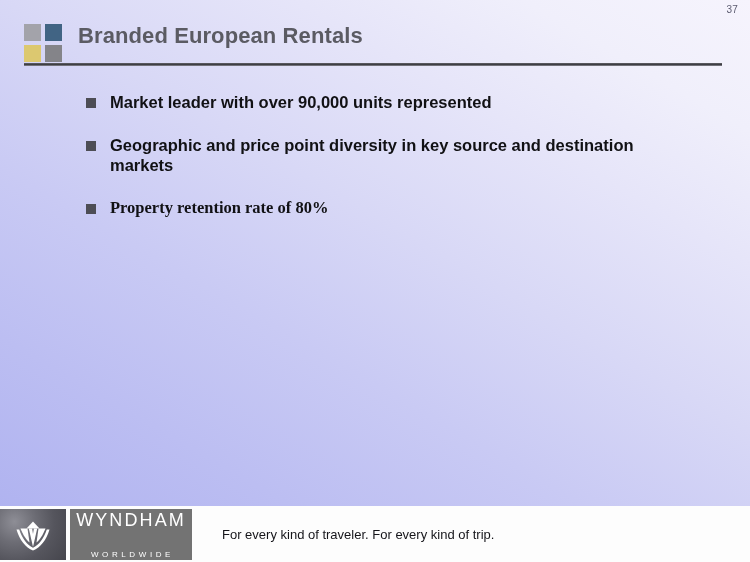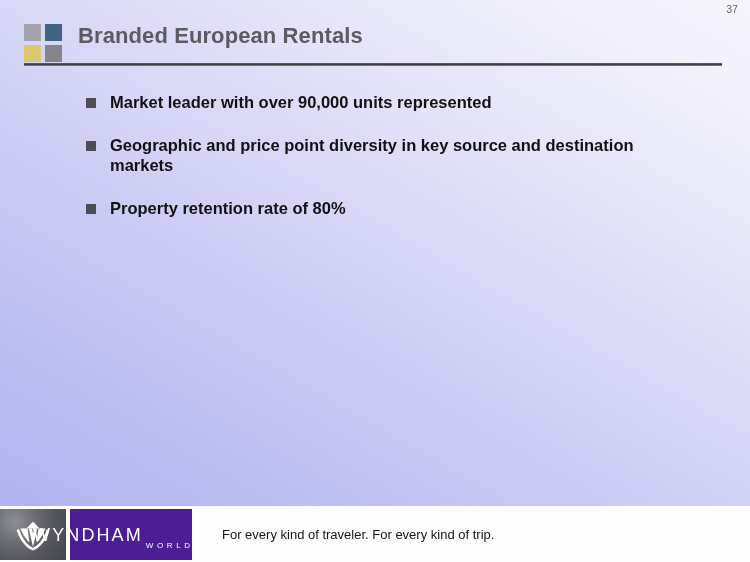--- a/index.html
+++ b/index.html
@@ -107,21 +107,21 @@
 
   .bullet-item {
     position: relative;
     padding-left: 24px;
     margin-bottom: 22px;
     font-size: 16.5px;
     font-weight: bold;
     color: #111114;
     line-height: 1.25;
   }
-  .bullet-item:last-child { margin-bottom: 4px; }
+  .bullet-item:last-child { margin-bottom: 4px; font-family: Liberation Serif, serif; }
 
   .bullet-marker {
     position: absolute;
     left: 0;
     top: 6px;
     width: 10px;
     height: 10px;
     background: #4d4d55;
   }
 
@@ -144,22 +144,23 @@
     background: radial-gradient(circle at 22% 25%, #8e8e96 0%, #6d6d75 32%, #55555d 62%, #45454c 100%);
     overflow: hidden;
   }
 
   .wyndham-wordmark {
     position: absolute;
     left: 70px;
     top: 3px;
     width: 122px;
     height: 51px;
-    background: #4c1d95;
+    background: #737373;
     display: flex;
+    flex-direction: column;
     align-items: center;
     justify-content: center;
   }
   .ww-main {
     color: #ffffff;
     font-size: 18px;
     letter-spacing: 2.1px;
     line-height: 1;
   }
   .ww-sub {

